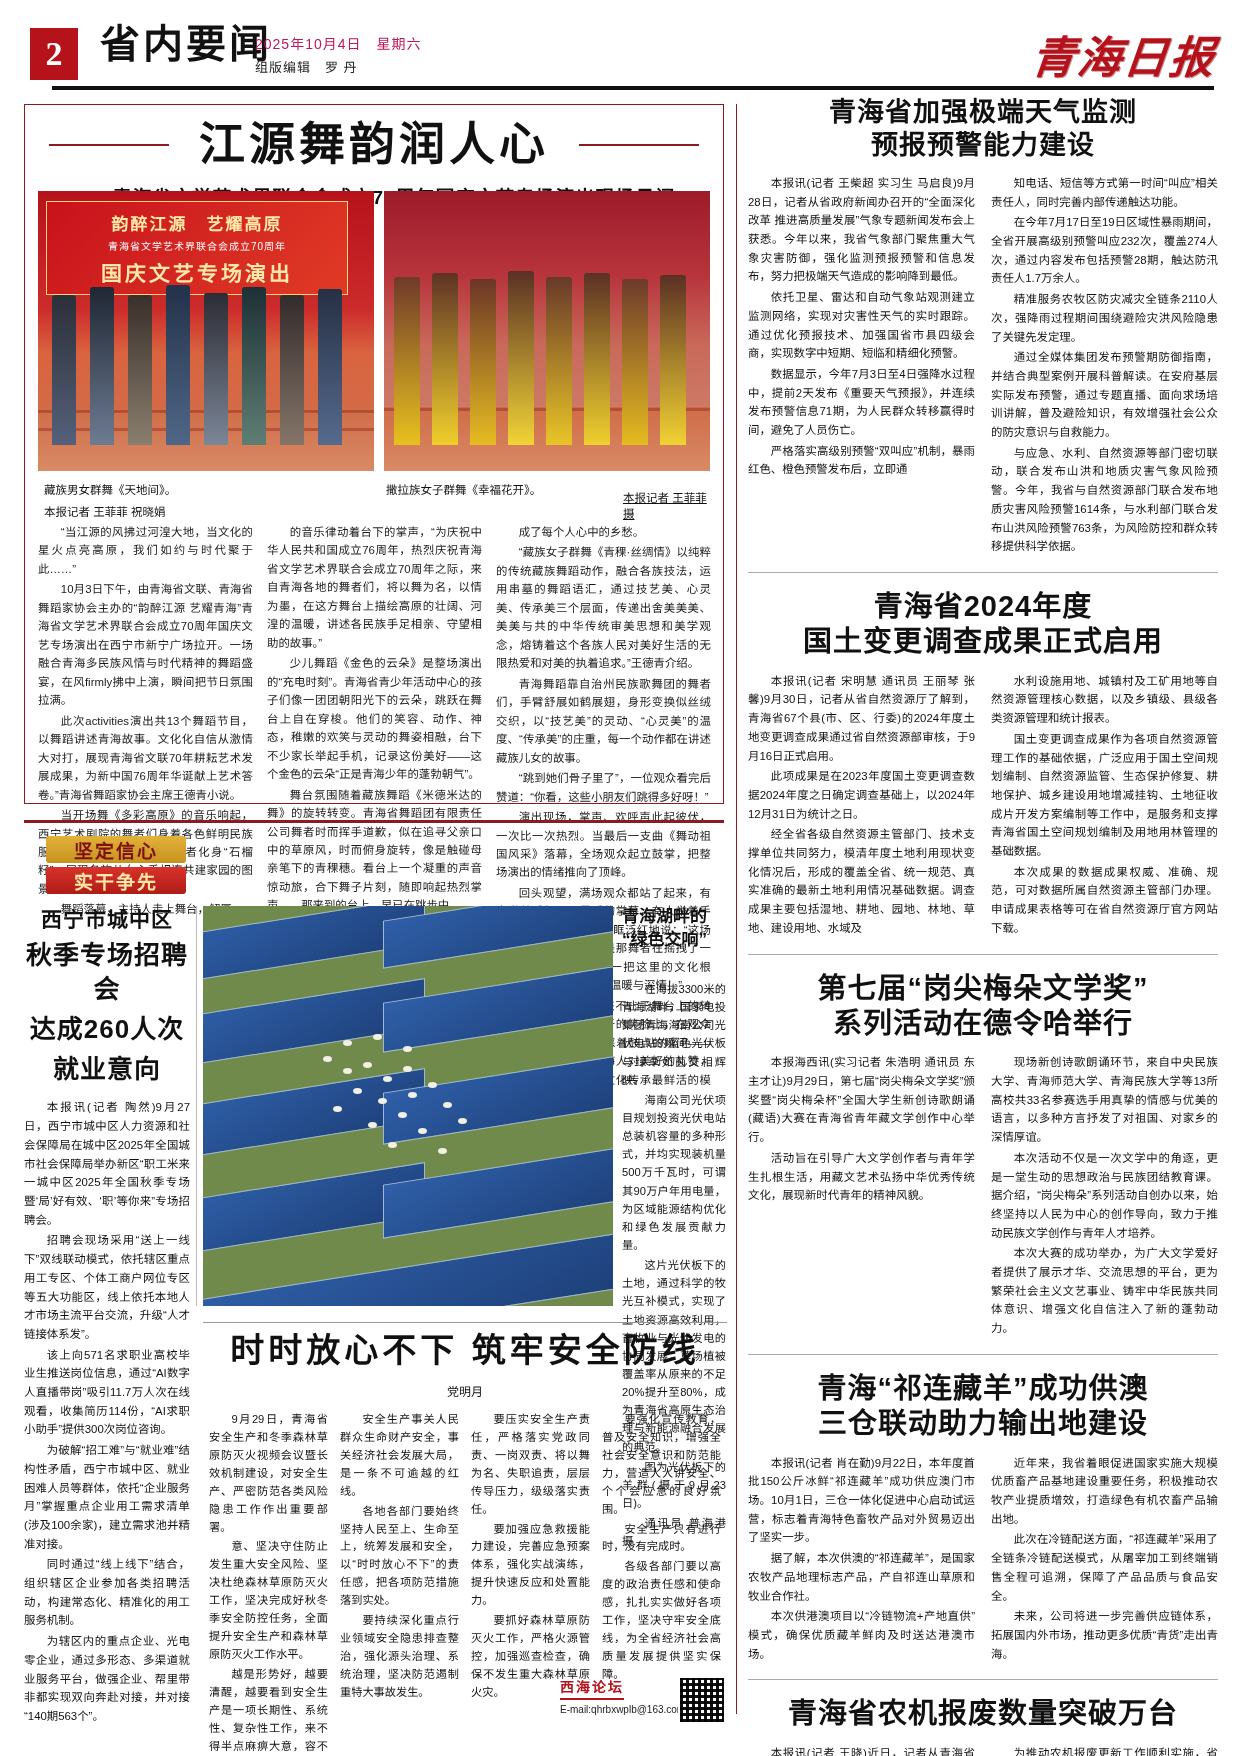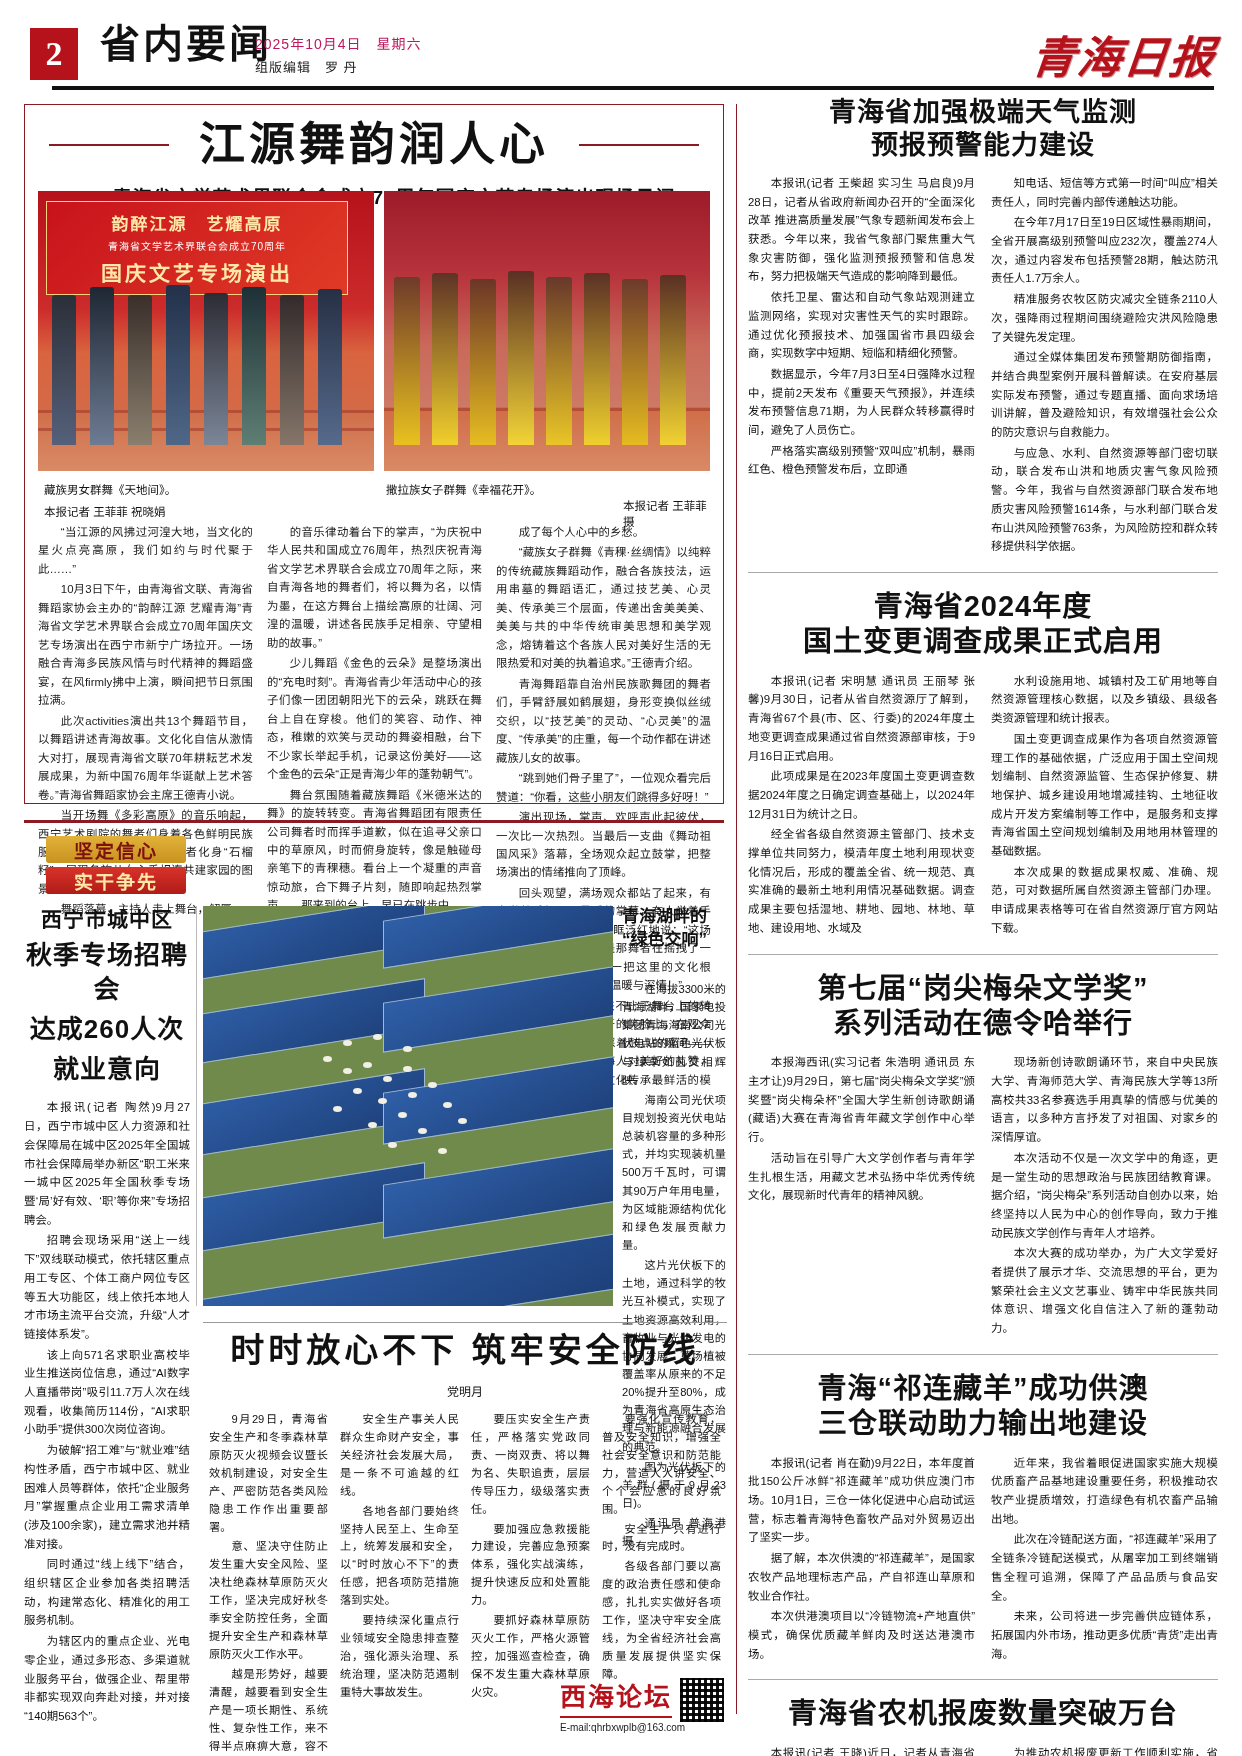--- a/index.html
+++ b/index.html
@@ -86,21 +86,21 @@
   .banner .l1{color:#ffe9a8;font-size:17px;font-weight:bold;letter-spacing:2px;font-family:"Liberation Sans",sans-serif;}
   .banner .l2{color:#ffffff;font-size:10px;letter-spacing:1px;font-family:"Liberation Sans",sans-serif;margin-top:3px;}
   .banner .l3{color:#ffe9a8;font-size:21px;font-weight:bold;letter-spacing:3px;font-family:"Liberation Sans",sans-serif;margin-top:4px;}
   .dancer{position:absolute;bottom:26px;width:24px;border-radius:3px 3px 0 0;}
   .floor{position:absolute;left:0;right:0;bottom:0;height:64px;background:linear-gradient(#cf6c47,#d98a66);}
   .floorline{position:absolute;left:0;right:0;height:3px;background:rgba(150,40,30,.45);}
 
   .caps{position:absolute;left:13px;top:376px;width:674px;font-family:"Liberation Sans",sans-serif;font-size:11.5px;color:#111;}
   .capA{position:absolute;left:6px;top:0;}
   .capB{position:absolute;left:348px;top:0;}
-  .capC{position:absolute;left:585px;top:16px;}
+  .capC{position:absolute;left:585px;top:8px;text-decoration:underline;}
 
   .byline-left{position:absolute;left:19px;top:398px;font-family:"Liberation Sans",sans-serif;font-size:11.5px;}
 
   
   .feat-cols{
     position:absolute;left:13px;top:418px;width:674px;height:268px;
     display:flex;gap:14px;
   }
   .fcol{width:215px;font-size:11.4px;line-height:1.62;text-align:justify;
         font-family:"Liberation Sans","DejaVu Sans",sans-serif;color:#1a1a1a;}
@@ -164,21 +164,21 @@
   .bbox-author{text-align:center;font-family:"Liberation Sans",sans-serif;font-size:12px;margin-top:10px;}
   .bbox-cols{display:flex;gap:12px;margin-top:12px;padding:0 6px;}
   .bc{width:119px;font-size:11.2px;line-height:1.6;text-align:justify;
       font-family:"Liberation Sans","DejaVu Sans",sans-serif;}
   .bc p{margin:0 0 2px 0;text-indent:2em;}
 
   .forum{
     position:absolute;left:560px;top:1676px;width:166px;height:54px;
   }
   .forum-name{
-    font-family:Liberation Mono, monospace;font-weight:bold;font-size:26px;color:#b5121b;
+    font-family:Liberation Mono, monospace;font-weight:bold;font-size:14px;color:#b5121b;
     letter-spacing:2px;border-bottom:2px solid #b5121b;display:inline-block;padding-bottom:2px;
   }
   .forum-mail{font-family:"Liberation Sans",sans-serif;font-size:10px;margin-top:4px;color:#222;}
   .qr{position:absolute;right:0;top:0;width:44px;height:44px;
       background:
         repeating-linear-gradient(90deg,#111 0 3px,#fff 3px 6px),
         repeating-linear-gradient(0deg,#111 0 3px,#fff 3px 6px);
       background-blend-mode:multiply;border:2px solid #fff;}
 
   

